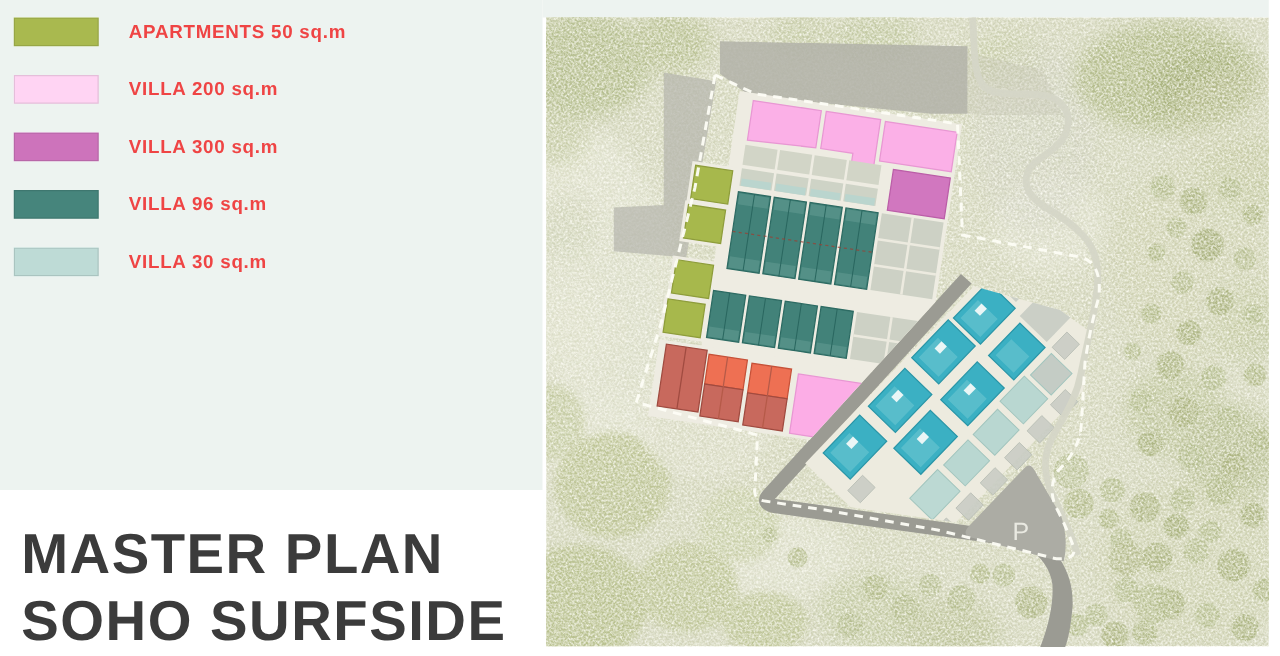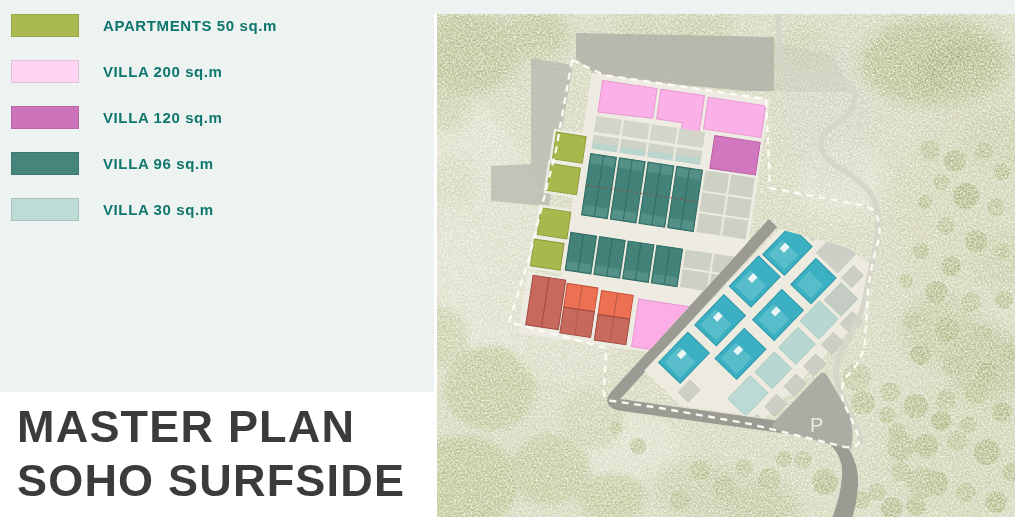--- a/index.html
+++ b/index.html
@@ -3,22 +3,22 @@
 <meta charset="utf-8">
 <style>
   html,body{margin:0;padding:0;}
   body{width:1024px;height:525px;position:relative;overflow:hidden;background:#ffffff;
        font-family:"Liberation Sans", sans-serif;}
   .panel{position:absolute;left:0;top:0;width:434px;height:392px;background:#edf3f0;}
   .topstrip{position:absolute;left:434px;top:0;width:581px;height:14px;background:#edf3f0;}
   .legend{position:absolute;left:11px;top:14px;}
   .lrow{display:flex;align-items:center;height:23px;margin-bottom:23px;}
   .sw{width:68px;height:23px;flex:0 0 68px;box-shadow:inset 0 0 0 1px rgba(0,0,0,0.10);}
-  .lt{margin-left:24px;font-size:15px;font-weight:600;color:#0f766e;letter-spacing:0.6px;white-space:nowrap;}
-  .title{position:absolute;left:17px;top:400px;font-size:45px;font-weight:bold;color:#3b3b3b;
+  .lt{margin-left:24px;font-size:15px;font-weight:600;color:#ef4444;letter-spacing:0.6px;white-space:nowrap;}
+  .title{position:absolute;left:17px;top:416px;font-size:45px;font-weight:bold;color:#3b3b3b;
          letter-spacing:1.2px;line-height:54px;white-space:nowrap;}
   .mapwrap{position:absolute;left:437px;top:14px;width:578px;height:503px;}
 </style>
 </head>
 <body>
 
 <div class="panel"></div>
 
 <div class="topstrip"></div>
 
@@ -29,21 +29,21 @@
       <div class="lt">APARTMENTS 50 sq.m</div>
     </div>
 
   <div class="lrow">
       <div class="sw" style="background:#ffd4f3"></div>
       <div class="lt">VILLA 200 sq.m</div>
     </div>
 
   <div class="lrow">
       <div class="sw" style="background:#cd73bb"></div>
-      <div class="lt">VILLA 120 sq.m</div>
+      <div class="lt">VILLA 300 sq.m</div>
     </div>
 
   <div class="lrow">
       <div class="sw" style="background:#46857c"></div>
       <div class="lt">VILLA 96 sq.m</div>
     </div>
 
 
   <div class="lrow">
       <div class="sw" style="background:#bedbd6"></div>

